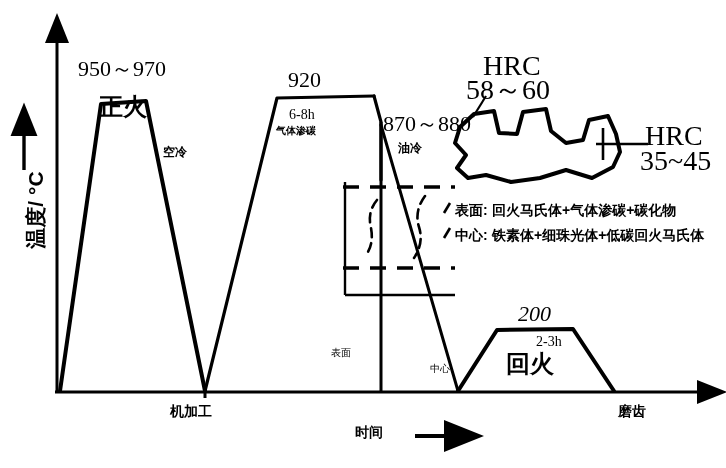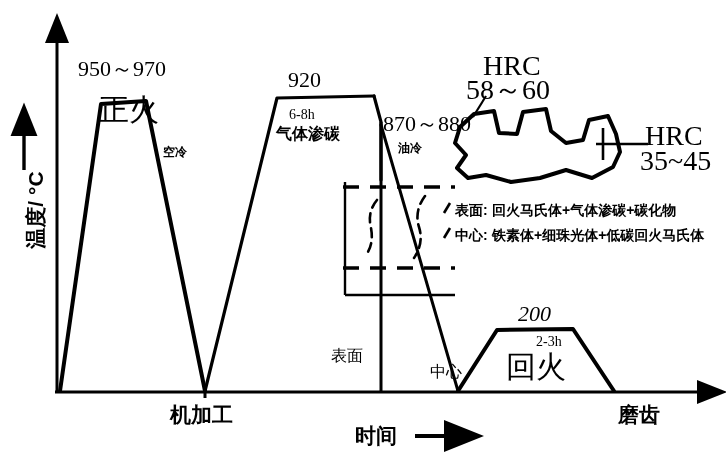--- a/index.html
+++ b/index.html
@@ -26,24 +26,24 @@
     position: absolute;
     white-space: nowrap;
     color: #000000;
     line-height: 1;
   }
   .serif  { font-family: "Liberation Serif", serif; }
   .sans   { font-family: "Liberation Sans", sans-serif; }
 
   .temp-num   { font-size: 22px; }
   .small-num  { font-size: 14px; }
-  .proc-big   { font-size: 30px; font-weight: normal; }
+  .proc-big   { font-size: 24px; font-weight: bold; }
   .proc-mid   { font-size: 12px; font-weight: bold; }
-  .axis-cn    { font-size: 21px; font-weight: bold; }
-  .mini-cn    { font-size: 16px; }
+  .axis-cn    { font-size: 14px; font-weight: bold; }
+  .mini-cn    { font-size: 10px; }
   .comp-cn    { font-size: 14px; font-weight: bold; }
   .hrc-txt    { font-size: 28px; }
 
   #ylabel {
     position: absolute;
     left: -34px;
     top: 196px;
     width: 140px;
     text-align: center;
     transform: rotate(-90deg);

